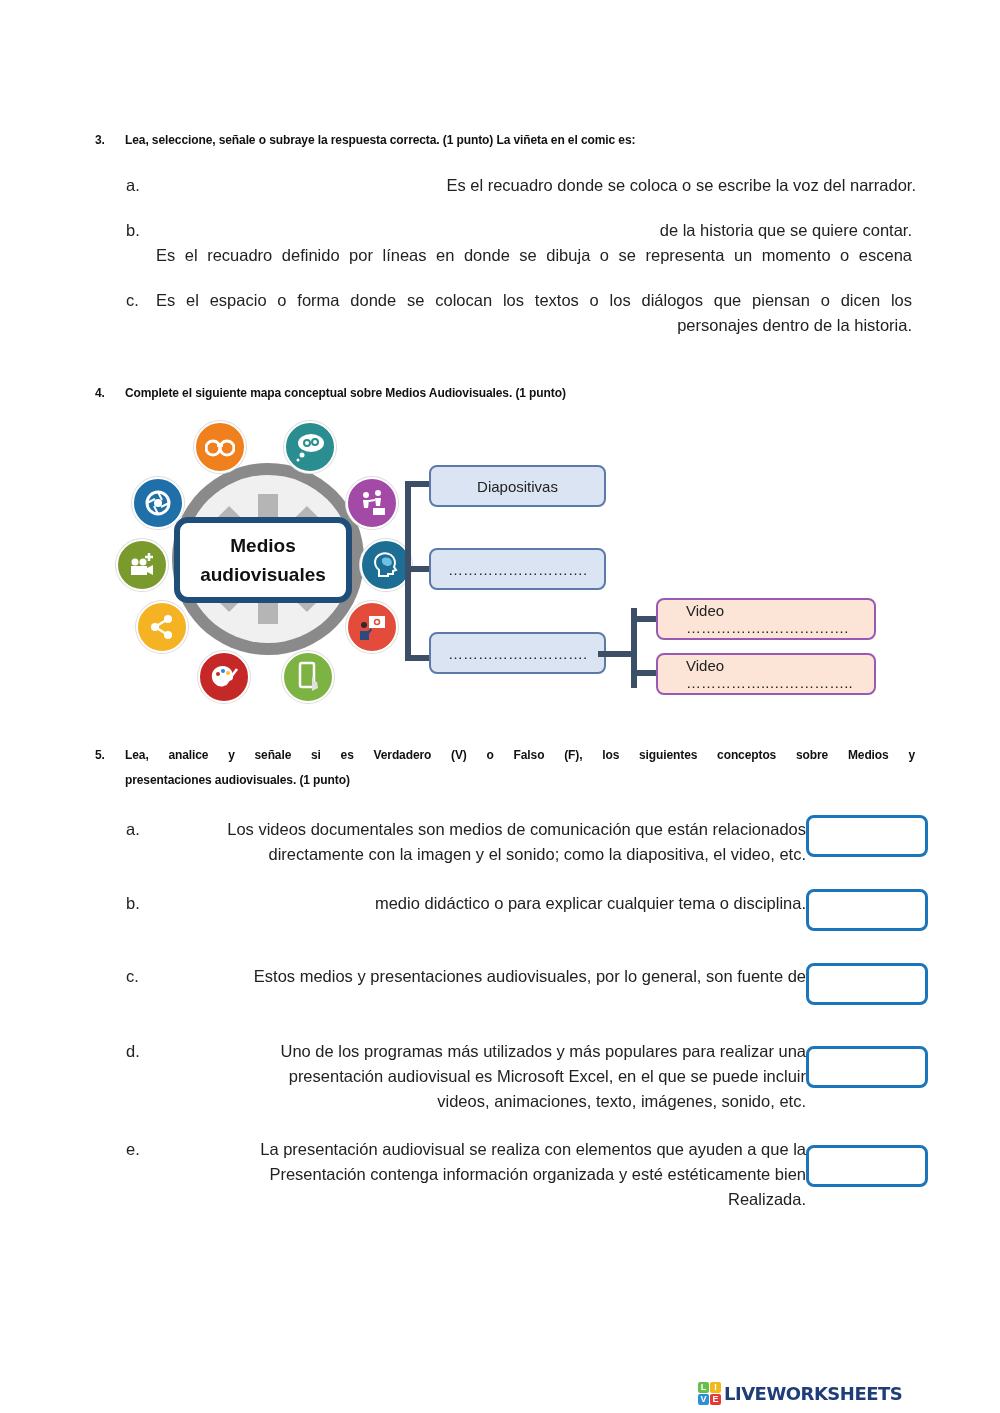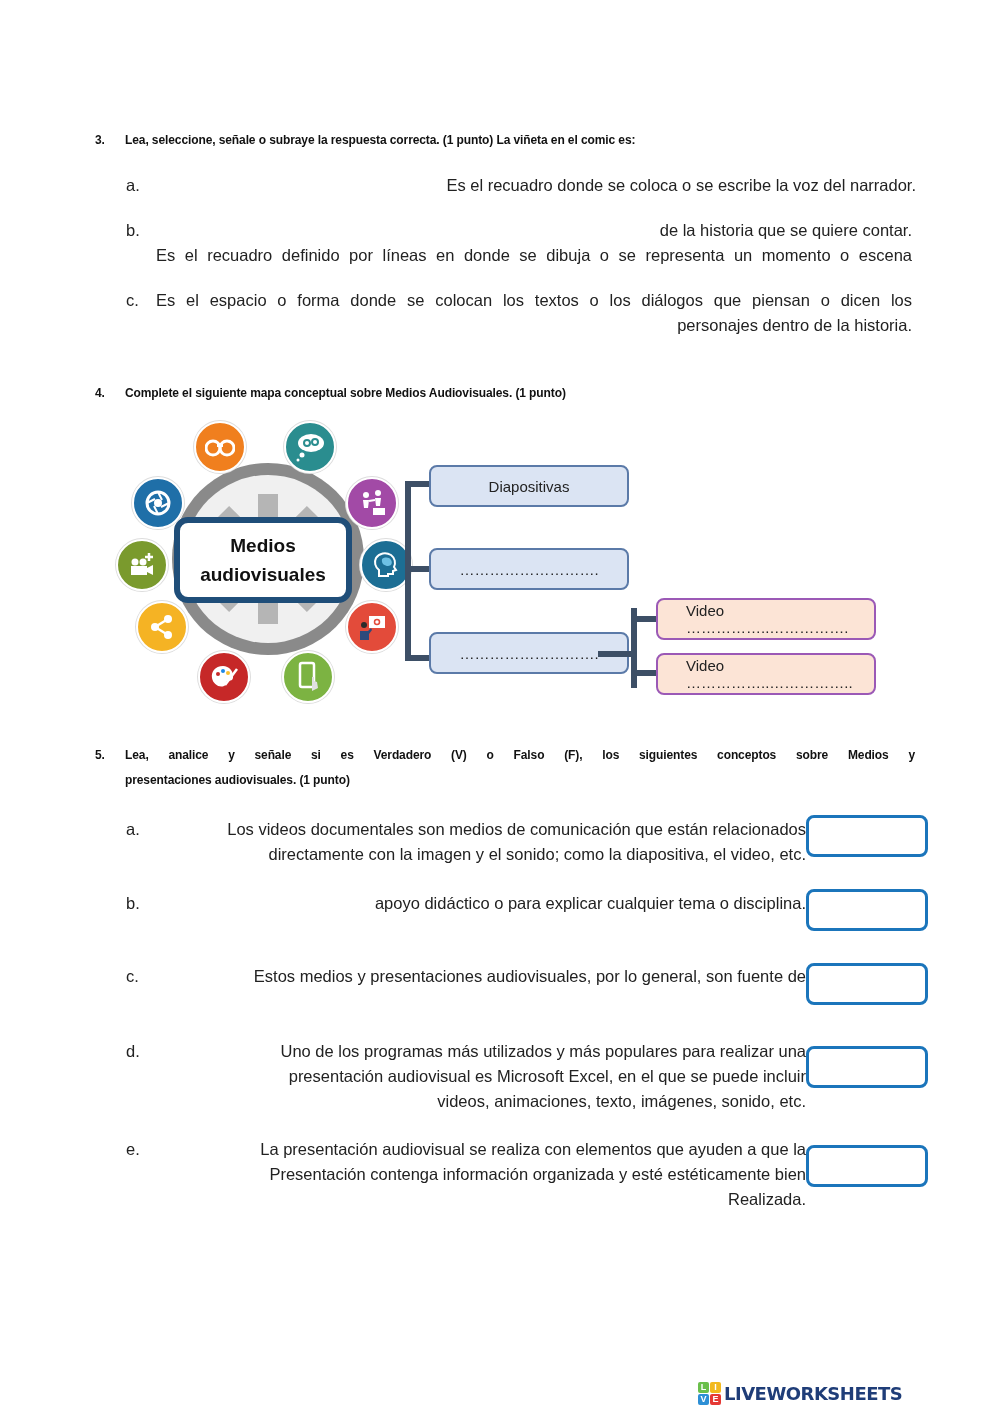--- a/index.html
+++ b/index.html
@@ -18,21 +18,21 @@
     
     .map { position: absolute; left: 110px; top: 415px; width: 790px; height: 300px; }
     .ring-outer { position: absolute; left: 62px; top: 48px; width: 192px; height: 192px; border-radius: 50%; background: #8a8a8a; }
     .ring-inner { position: absolute; left: 74px; top: 60px; width: 168px; height: 168px; border-radius: 50%; background: #f0f0f0; overflow: hidden; }
     .blade { position: absolute; width: 20px; height: 130px; background: #b5b5b5; left: 74px; top: 19px; transform-origin: 10px 65px; }
     .center-box { position: absolute; left: 64px; top: 102px; width: 178px; height: 86px; border: 6px solid #1f4e79; border-radius: 14px; background: #fff; display: flex; flex-direction: column; align-items: center; justify-content: center; font-weight: bold; font-size: 19px; line-height: 29px; color: #111; }
     .icon-c { position: absolute; width: 52px; height: 52px; border-radius: 50%; display: flex; align-items: center; justify-content: center; color: #fff; font-size: 24px; font-weight: bold; border: 2px solid #fff; box-shadow: 0 0 0 1px #ddd; }
 
     .bracket-v { position: absolute; background: #3d4f66; }
     .node { position: absolute; height: 42px; border-radius: 8px; display: flex; align-items: center; justify-content: center; font-size: 15px; color: #222; }
-    .node.blue { background: #dbe4f3; border: 2px solid #5b7aa8; width: 200px; align-items: center; }
+    .node.blue { background: #dbe4f3; border: 2px solid #5b7aa8; width: 177px; align-items: center; }
     .node.pink { background: #fce4d6; border: 2px solid #9b59b6; width: 220px; justify-content: flex-start; padding-left: 28px; }
 
     .tf-box { position: absolute; left: 806px; width: 122px; height: 42px; border: 3px solid #1b75bb; border-radius: 8px; background: #fff; }
 
     .logo { position: absolute; left: 698px; top: 1380px; height: 26px; display: flex; align-items: center; }
     .logo-tiles { display: grid; grid-template-columns: 11px 11px; grid-template-rows: 11px 11px; gap: 1px; margin-right: 3px; }
     .tile { font-size: 9px; font-weight: bold; color: #fff; display: flex; align-items: center; justify-content: center; border-radius: 2px; line-height: 1; }
     .logo-text { font-family: "DejaVu Sans", sans-serif; font-weight: bold; font-size: 18px; color: #1f3d78; letter-spacing: -0.5px; }
   </style>
 </head>
@@ -197,21 +197,21 @@
 
   <div class="opt" style="top:817px; width:680px;">
     <span class="letter">a.</span>
     <span class="text">Los videos documentales son medios de comunicación que están relacionados</span>
     <span class="text">directamente con la imagen y el sonido; como la diapositiva, el video, etc.</span>
   </div>
   <div class="tf-box" style="top:815px;"><span></span></div>
 
   <div class="opt" style="top:891px; width:680px;">
     <span class="letter">b.</span>
-    <span class="text">apoyo didáctico o para explicar cualquier tema o disciplina.</span>
+    <span class="text">medio didáctico o para explicar cualquier tema o disciplina.</span>
   </div>
   <div class="tf-box" style="top:889px;"><span></span></div>
 
   <div class="opt" style="top:964px; width:680px;">
     <span class="letter">c.</span>
     <span class="text">Estos medios y presentaciones audiovisuales, por lo general, son fuente de</span>
   </div>
   <div class="tf-box" style="top:963px;"><span></span></div>
 
   <div class="opt" style="top:1039px; width:680px;">

